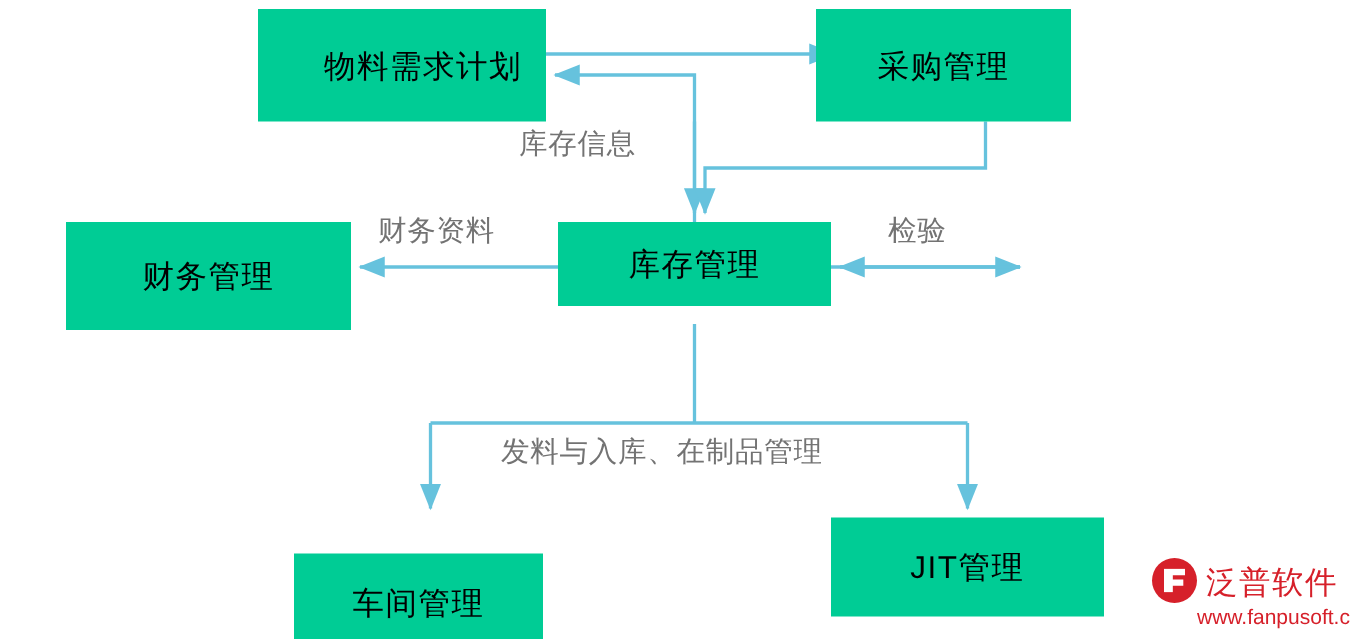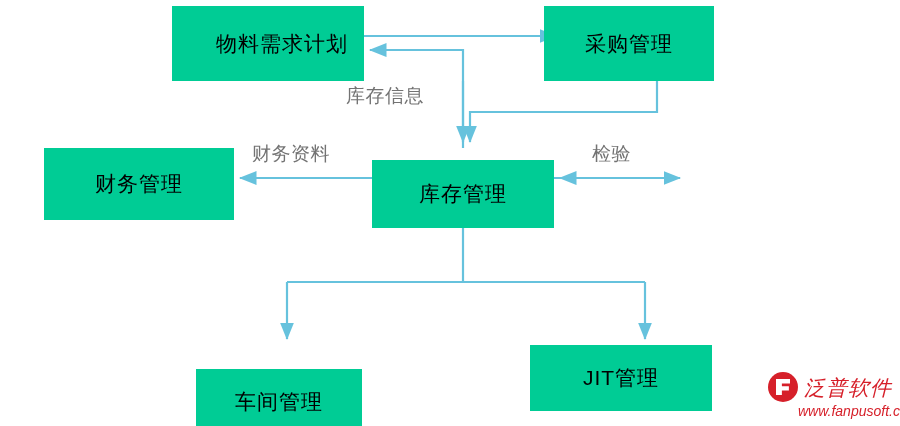--- a/index.html
+++ b/index.html
@@ -33,24 +33,24 @@
     display: flex;
     align-items: center;
     justify-content: center;
     font-size: 21px;
     letter-spacing: 1px;
     box-sizing: border-box;
   }
   .node-mrp   { left: 172px; top: 6px;   width: 192px; height: 75px; padding-left: 28px; }
   .node-pur   { left: 544px; top: 6px;   width: 170px; height: 75px; }
   .node-fin   { left: 44px;  top: 148px; width: 190px; height: 72px; }
-  .node-inv   { left: 372px; top: 160px; width: 182px; height: 68px; }
+  .node-inv   { left: 372px; top: 148px; width: 182px; height: 56px; }
   .node-qua   { left: 686px; top: 148px; width: 182px; height: 68px; }
   .node-shop  { left: 196px; top: 345px; width: 166px; height: 66px; margin-top: 24px; }
-  .node-jit   { left: 530px; top: 345px; width: 182px; height: 66px; justify-content: center; }
+  .node-jit   { left: 554px; top: 345px; width: 182px; height: 66px; justify-content: center; }
 
   .edge-label {
     position: absolute;
     color: #737373;
     font-size: 19px;
     white-space: nowrap;
     letter-spacing: 0.5px;
     font-family: Liberation Serif, serif;
   }
   .lbl-inv-info  { left: 346px; top: 83px; }
@@ -58,21 +58,20 @@
   .lbl-fin-data  { left: 252px; top: 141px; }
   .lbl-inspect   { left: 592px; top: 141px; }
   .lbl-issue     { left: 334px; top: 288px; }
 
   .watermark {
     position: absolute;
     left: 768px;
     top: 372px;
     width: 128px;
     height: 50px;
-    font-style: italic;
   }
   .wm-logo {
     position: absolute;
     left: 0px;
     top: 0px;
     width: 30px;
     height: 30px;
     border-radius: 50%;
     background: #d6202a;
   }
@@ -151,20 +150,21 @@
   <div class="node node-shop">
     <span>车间管理</span>
   </div>
   <div class="node node-jit">
     <span>JIT管理</span>
   </div>
 
   <div class="edge-label lbl-inv-info">库存信息</div>
   <div class="edge-label lbl-fin-data">财务资料</div>
   <div class="edge-label lbl-inspect">检验</div>
+  <div class="edge-label lbl-issue">发料与入库、在制品管理</div>
 
   <div class="watermark">
     <div class="wm-logo"></div>
     <div class="wm-name">泛普软件</div>
     <div class="wm-url">www.fanpusoft.com</div>
   </div>
 
 </div>
 
 </body></html>

